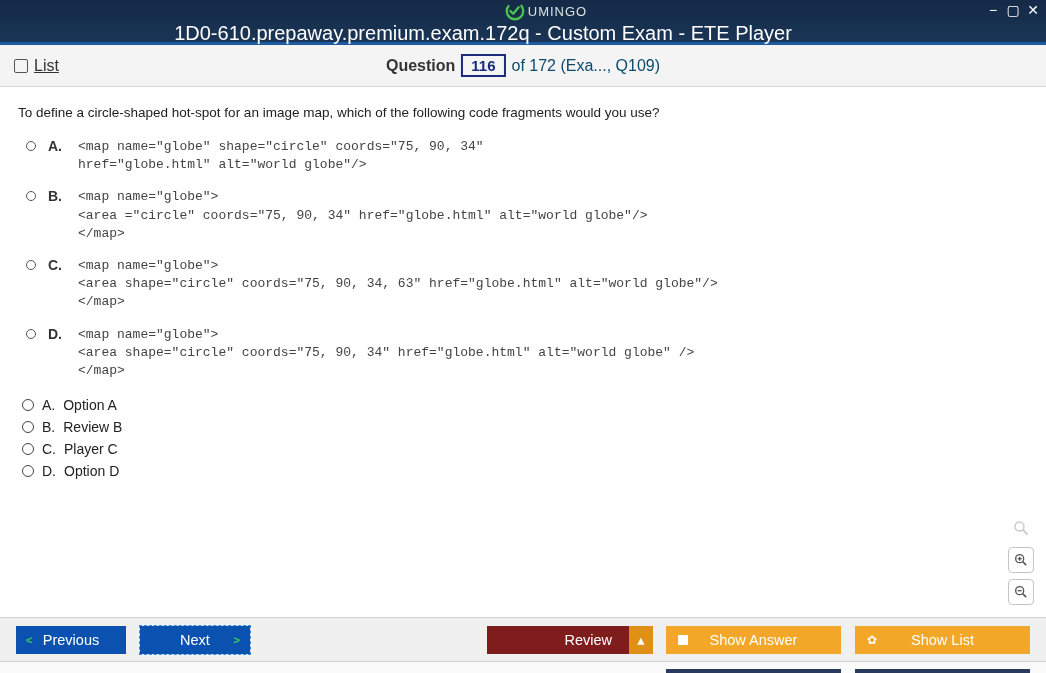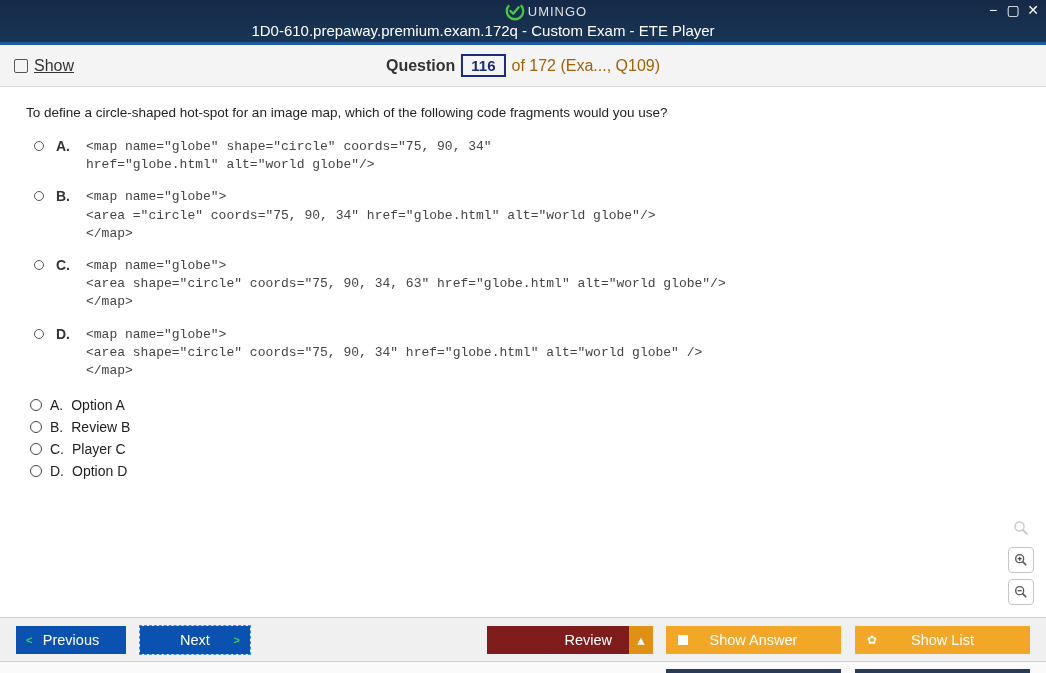--- a/index.html
+++ b/index.html
@@ -2,33 +2,33 @@
 <html><head>
 <meta charset="utf-8">
 <style>
 * { box-sizing: border-box; margin: 0; padding: 0; }
 body { font-family: "Segoe UI", Arial, sans-serif; background: #fff; width: 1046px; height: 673px; overflow: hidden; position: relative; }
 .titlebar { background: linear-gradient(#142a47, #1a3556); height: 42px; display: flex; align-items: center; color: #fff; position: relative; flex-direction: column; }
 .logo-wrap { display: flex; align-items: center; padding-left: 45px; }
 .logo-check { position: relative; width: 22px; height: 22px; }
 .logo-check svg { width: 22px; height: 22px; }
 .logo-text { font-size: 13px; letter-spacing: 1px; color: #e0e0e0; margin-left: 2px; font-weight: 500; }
-.window-title { flex: 1; text-align: center; font-size: 15px; font-weight: 500; color: #fff; margin-left:-80px;}
+.window-title { flex: 1; text-align: center; font-size: 20px; font-weight: 500; color: #fff; margin-left:-80px;}
 .win-controls { position: absolute; right: 6px; top: 2px; display: flex; gap: 6px; color: #fff; font-size: 14px; }
 .win-controls span { cursor: pointer; display:inline-block; width:14px; text-align:center;}
 .divider-blue { height: 3px; background: #1e5aa0; }
 .subheader { background: #f4f4f4; height: 42px; display: flex; align-items: center; padding: 0 14px; font-size: 16px; color: #393939; border-bottom: 1px solid #d8d8d8; position:relative;}
 .mark-wrap { display: flex; align-items: center; gap: 6px; }
 .mark-box { width: 14px; height: 14px; border: 1.5px solid #555; border-radius: 2px; }
 .mark-label { text-decoration: underline; color: #333; }
 .qcenter { position:absolute; left:50%; transform:translateX(-50%); display:flex; align-items:center; gap:6px;}
 .q-word { font-weight: 600; color: #333; }
 .q-badge { border: 2px solid #1a2b7a; border-radius: 0; padding: 1px 8px; color: #1a2b7a; font-weight: 600; font-size: 15px; }
-.q-rest { color: #a16207; }
-.content { padding: 18px 18px 10px 18px; font-size: 13.5px; color: #222; height: 530px; overflow-y: auto; position:relative;margin-left:8px;}
+.q-rest { color: #0c4a6e; }
+.content { padding: 18px 18px 10px 18px; font-size: 13.5px; color: #222; height: 530px; overflow-y: auto; position:relative;}
 .q-text { margin-bottom: 18px; }
 .code-block { display: flex; gap: 12px; margin-bottom: 14px; padding-left: 8px; align-items: flex-start;}
 .code-radio { width: 10px; height: 10px; border: 1px solid #555; border-radius: 50%; margin-top: 3px; flex-shrink:0;}
 .code-letter { font-size: 14px; font-weight: 600; color: #333; flex-shrink:0; width:18px;}
 .code-text { font-family: "Courier New", monospace; font-size: 13px; color: #444; white-space: pre; line-height: 1.4; }
 .options { margin-top: 10px; padding-left: 4px;}
 .opt-row { display: flex; align-items: center; gap: 8px; font-size: 14px; color: #222; padding: 3px 0; }
 .opt-radio { width: 12px; height: 12px; border: 1.5px solid #444; border-radius: 50%; }
 .zoom-col { position: absolute; right: 12px; bottom: 12px; display: flex; flex-direction: column; gap: 6px; align-items:center;}
 .zoom-btn { width: 26px; height: 26px; border: 1px solid #c5c5c5; border-radius: 4px; background: #fff; display: flex; align-items: center; justify-content: center; cursor:pointer; font-size:14px; color:#555;}
@@ -68,21 +68,21 @@
     <span>−</span>
     <span>▢</span>
     <span>✕</span>
   </div>
 </div>
 <div class="divider-blue"></div>
 
 <div class="subheader">
   <div class="mark-wrap">
     <span class="mark-box"></span>
-    <span class="mark-label">Show</span>
+    <span class="mark-label">List</span>
   </div>
   <div class="qcenter">
     <span class="q-word">Question</span>
     <span class="q-badge">116</span>
     <span class="q-rest">of 172 (Exa..., Q109)</span>
   </div>
 </div>
 
 <div class="content">
   <div class="q-text">To define a circle-shaped hot-spot for an image map, which of the following code fragments would you use?</div>

